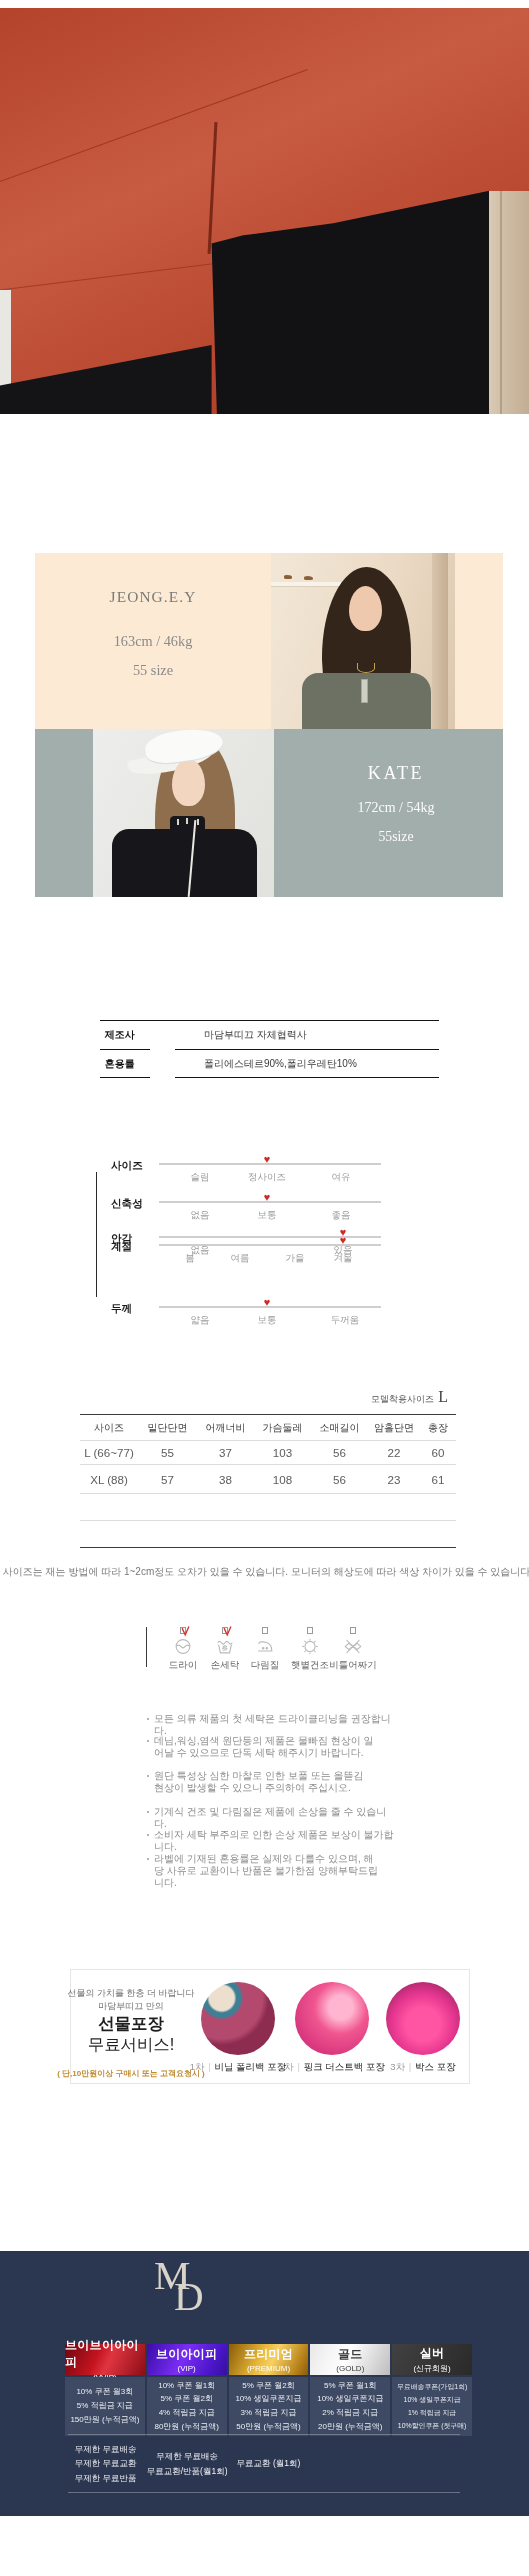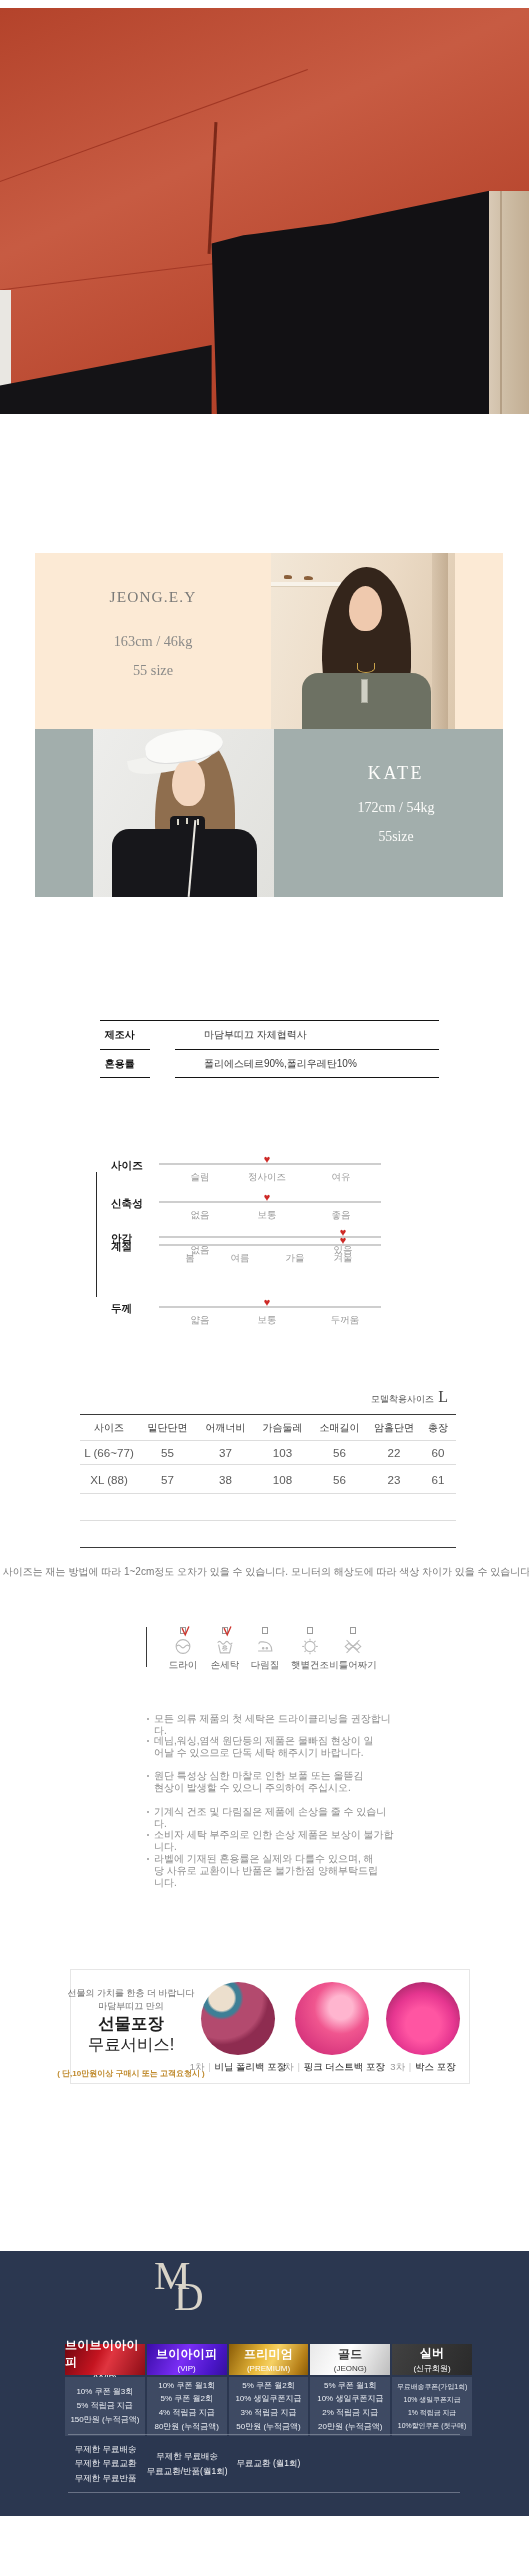--- a/index.html
+++ b/index.html
@@ -386,21 +386,21 @@
       <div class="t-head th-vip">
         <div class="n">브이아이피</div>
           <div class="e">(VIP)</div>
       </div>
       <div class="t-head th-prem">
         <div class="n">프리미엄</div>
           <div class="e">(PREMIUM)</div>
       </div>
       <div class="t-head th-gold">
         <div class="n">골드</div>
-          <div class="e">(JEONG)</div>
+          <div class="e">(GOLD)</div>
       </div>
       <div class="t-head th-silver">
         <div class="n">실버</div>
           <div class="e">(신규회원)</div>
       </div>
 
       <div class="t-body">
         <div class="b">10% 쿠폰 월3회</div>
         <div class="b">5% 적립금 지급</div>
         <div class="b">150만원 (누적금액)</div>

